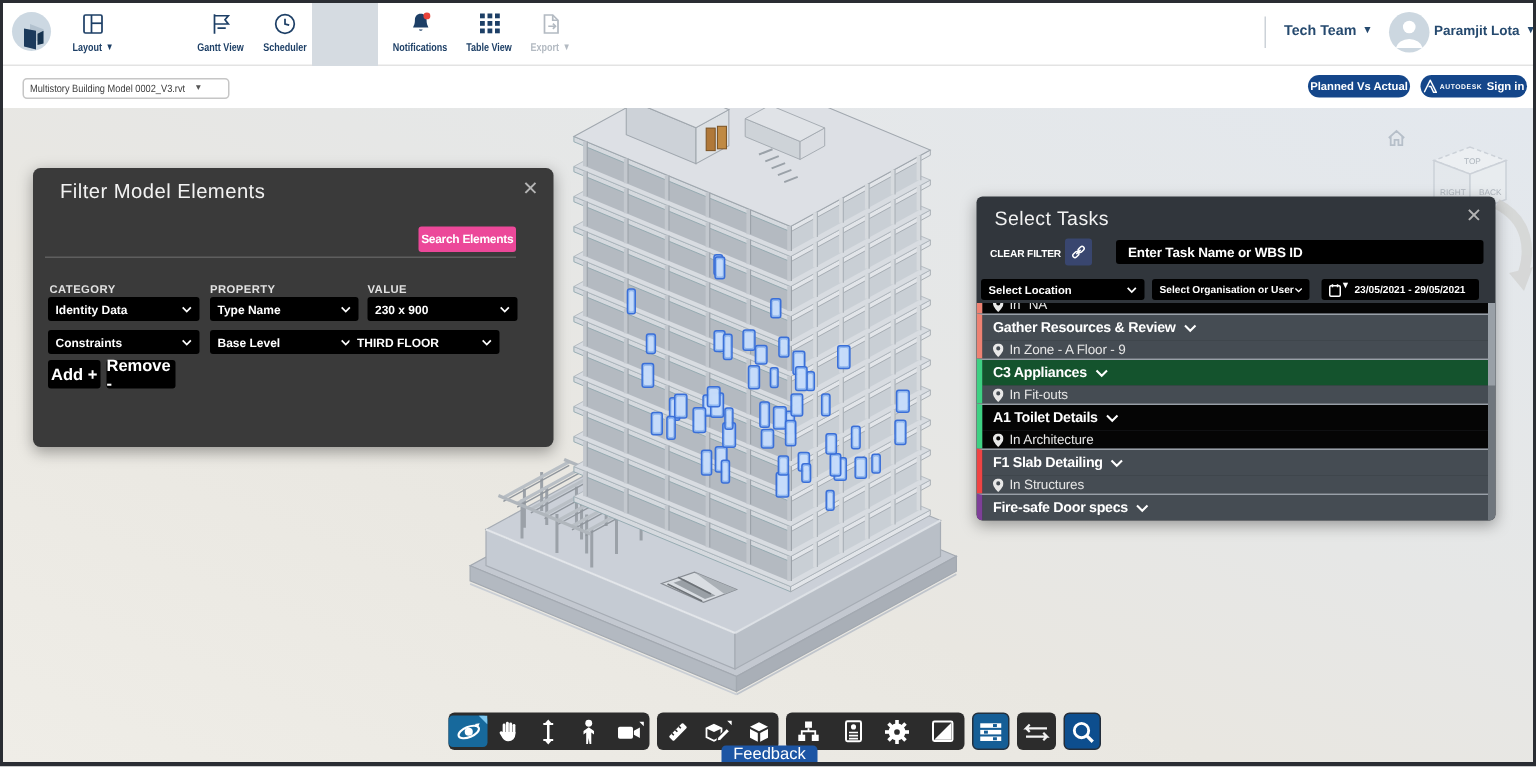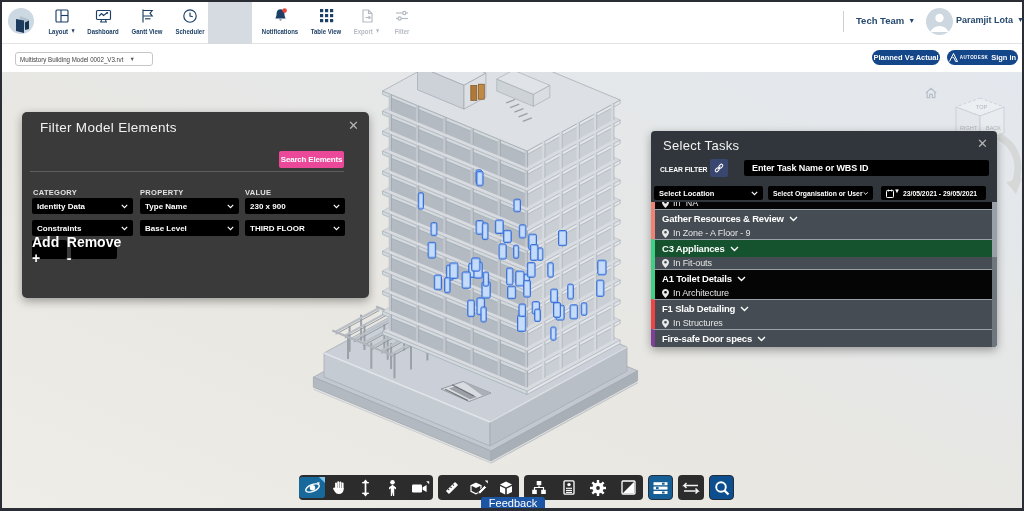--- a/index.html
+++ b/index.html
@@ -24,21 +24,21 @@
 
 .vp{position:absolute;left:0;top:72px;width:1024px;height:437px;background:linear-gradient(to top right,#efede7 0%,#e9e7e1 40%,#e6e7e6 60%,#e3e8ee 100%);overflow:hidden}
 
 .fpanel{position:absolute;left:22px;top:40px;width:347px;height:186px;background:#3a3a3a;border-radius:5px;box-shadow:0 3px 10px rgba(0,0,0,0.35);color:#fff}
 .fpanel .ttl{position:absolute;left:18px;top:8px;font-size:13.5px;letter-spacing:0.3px;color:#f2f2f2}
 .fpanel .x{position:absolute;right:10px;top:6px;font-size:13px;color:#b5b5b5}
 .srchbtn{position:absolute;left:257px;top:39px;width:65px;height:17px;background:#ec4899;border-radius:2px;font-size:8px;font-weight:bold;display:flex;align-items:center;justify-content:center;white-space:nowrap;letter-spacing:-0.2px}
 .fhr{position:absolute;left:8px;top:59px;width:314px;height:1px;background:#5e5e5e}
 .flab{position:absolute;font-size:7.5px;font-weight:bold;color:#e2e2e2;letter-spacing:0.3px}
 .bsel{position:absolute;background:#000;border-radius:2px;color:#fff;font-weight:bold;display:flex;align-items:center;justify-content:space-between;padding:0 5px;white-space:nowrap}
-.fbtn{position:absolute;background:#000;border-radius:2px;color:#fff;font-weight:bold;font-size:14px;display:flex;align-items:center;justify-content:center}
+.fbtn{position:absolute;background:#000;border-radius:2px;color:#fff;font-weight:bold;font-size:11px;display:flex;align-items:center;justify-content:center}
 
 .tpanel{position:absolute;left:651px;top:59px;width:346px;height:216px;background:#31363c;border-radius:4px;box-shadow:0 3px 10px rgba(0,0,0,0.35);color:#fff;overflow:hidden}
 .tpanel .ttl{position:absolute;left:12px;top:7px;font-size:13px;letter-spacing:0.3px;color:#f2f2f2}
 .tpanel .x{position:absolute;right:9px;top:5px;font-size:13px;color:#b5b5b5}
 .clf{position:absolute;left:9px;top:35px;font-size:6.8px;font-weight:bold;letter-spacing:-0.1px}
 .linkbtn{position:absolute;left:59px;top:28px;width:18px;height:18px;background:#39466f;border-radius:2px;display:flex;align-items:center;justify-content:center}
 .tinput{position:absolute;left:93px;top:29px;width:245px;height:16px;background:#000;border-radius:2px;font-size:9px;font-weight:bold;display:flex;align-items:center;padding:0 8px;letter-spacing:-0.1px}
 .tlist{position:absolute;left:0;top:71px;width:341px;bottom:0;overflow:hidden}
 .task + .task{border-top:1px solid #99a0a8}
 .trow{height:17px;display:flex;align-items:center;padding-left:7px}
@@ -63,31 +63,20 @@
 <div class="navit" style="left:30px;width:64px">
       <div class="nico">
         <svg width="16" height="16" viewBox="0 0 16 16">
           <rect x="2" y="2" width="12" height="12" rx="1" stroke="#1d3f66" fill="none" stroke-width="1.15"></rect>
           <line x1="7" y1="2" x2="7" y2="14" stroke="#1d3f66" fill="none" stroke-width="1.15"></line>
           <line x1="7" y1="7.5" x2="14" y2="7.5" stroke="#1d3f66" fill="none" stroke-width="1.15"></line>
         </svg>
       </div>
       <div class="nlab" style="color:#1d3f66">Layout<span style="font-size:6.5px;position:relative;top:-1px;margin-left:3px;color:#1d3f66">▼</span></div>
     </div>
-<div class="navit" style="left:71px;width:64px">
-      <div class="nico">
-        <svg width="17" height="16" viewBox="0 0 17 16">
-          <rect x="1.5" y="2.5" width="14" height="9" rx="1" stroke="#1d3f66" fill="none" stroke-width="1.15"></rect>
-          <polyline points="4,8 6.5,5.5 8.5,7.5 12.5,4.5" stroke="#1d3f66" fill="none" stroke-width="1.15"></polyline>
-          <rect x="11.5" y="4" width="1.6" height="1.6" fill="#1d3f66" stroke="none"></rect>
-          <path d="M6.5 11.5 L6 14 M10.5 11.5 L11 14 M5 14 L12 14" stroke="#1d3f66" fill="none" stroke-width="1.15"></path>
-        </svg>
-      </div>
-      <div class="nlab" style="color:#1d3f66">Dashboard</div>
-    </div>
 <div class="navit" style="left:115px;width:64px">
       <div class="nico">
         <svg width="15" height="16" viewBox="0 0 15 16">
           <line x1="3" y1="1.5" x2="3" y2="14.5" stroke="#1d3f66" fill="none" stroke-width="1.15"></line>
           <path d="M3 2.5 H12.2 L10 5.2 L12.2 8 H3" stroke="#1d3f66" fill="none" stroke-width="1.15"></path>
           <line x1="5" y1="10.8" x2="10.5" y2="10.8" stroke="#1d3f66" fill="none" stroke-width="1.15"></line>
         </svg>
       </div>
       <div class="nlab" style="color:#1d3f66">Gantt View</div>
     </div>
@@ -129,31 +118,20 @@
 <div class="navit" style="left:335px;width:64px">
       <div class="nico">
         <svg width="15" height="16" viewBox="0 0 15 16">
           <path d="M3 2 H8.5 L12 5.5 V14 H3 Z" stroke="#b3bac2" fill="none" stroke-width="1.15"></path>
           <path d="M8.5 2 V5.5 H12" stroke="#b3bac2" fill="none" stroke-width="1.15"></path>
           <line x1="5.5" y1="9.5" x2="10" y2="9.5" stroke="#b3bac2" fill="none" stroke-width="1.15"></line>
           <path d="M8.6 7.8 L10.3 9.5 L8.6 11.2" stroke="#b3bac2" fill="none" stroke-width="1.15"></path>
         </svg>
       </div>
       <div class="nlab" style="color:#b3bac2">Export<span style="font-size:6.5px;position:relative;top:-1px;margin-left:3px;color:#b3bac2">▼</span></div>
-    </div>
-<div class="navit" style="left:370px;width:64px">
-      <div class="nico">
-        <svg width="16" height="16" viewBox="0 0 16 16">
-          <line x1="2" y1="5" x2="14" y2="5" stroke="#b3bac2" fill="none" stroke-width="1.15"></line>
-          <circle cx="10.3" cy="5" r="1.6" fill="#fff" stroke="#b3bac2" stroke-width="1.15"></circle>
-          <line x1="2" y1="10.5" x2="14" y2="10.5" stroke="#b3bac2" fill="none" stroke-width="1.15"></line>
-          <circle cx="5.6" cy="10.5" r="1.6" fill="#fff" stroke="#b3bac2" stroke-width="1.15"></circle>
-        </svg>
-      </div>
-      <div class="nlab" style="color:#b3bac2">Filter</div>
     </div>
 <div class="vsep"></div>
 <div class="tteam">Tech Team<span class="car">▼</span></div>
 <div class="avatar"><svg width="27" height="27" viewBox="0 0 27 27">
 <circle cx="13.5" cy="10" r="4.2" fill="#fff"></circle>
         <path d="M4.5 24 a9.2 7.5 0 0 1 18 0 Z" fill="#fff"></path>
       </svg></div>
 <div class="pname">Paramjit Lota<span class="car">▼</span></div>
 </div>
 <div class="bar2">
@@ -718,21 +696,21 @@
         <svg width="7" height="5" viewBox="0 0 9 6">
           <path d="M1 1 L4.5 4.5 L8 1" stroke="#fff" fill="none" stroke-width="1.5"></path>
         </svg>
       </div>
 <div class="bsel" style="left:118px;top:108px;width:99px;height:16px;font-size:8px">
         <span>Base Level</span>
         <svg width="7" height="5" viewBox="0 0 9 6">
           <path d="M1 1 L4.5 4.5 L8 1" stroke="#fff" fill="none" stroke-width="1.5"></path>
         </svg>
       </div>
-<div class="bsel" style="left:223px;top:108px;width:100px;height:16px;font-size:8px">
+<div class="bsel" style="left:211px;top:108px;width:100px;height:16px;font-size:8px">
         <span>THIRD FLOOR</span>
         <svg width="7" height="5" viewBox="0 0 9 6">
           <path d="M1 1 L4.5 4.5 L8 1" stroke="#fff" fill="none" stroke-width="1.5"></path>
         </svg>
       </div>
 <div class="fbtn" style="left:10px;top:128px;width:35px;height:19px">Add +</div>
 <div class="fbtn" style="left:49px;top:128px;width:46px;height:19px">Remove -</div>
 </div>
 <div class="tpanel">
 <div class="ttl">Select Tasks</div>

